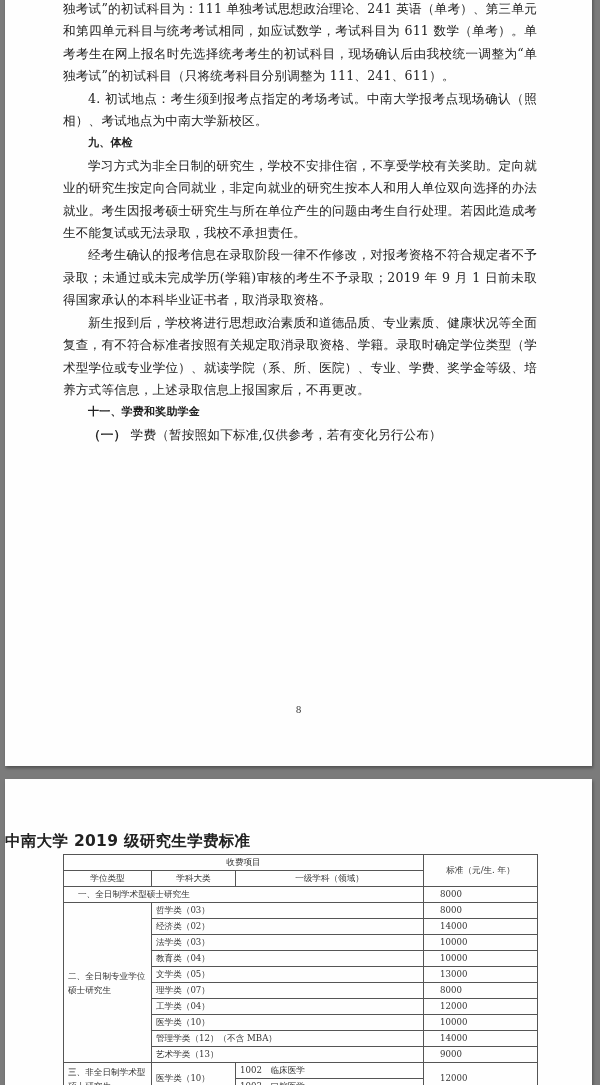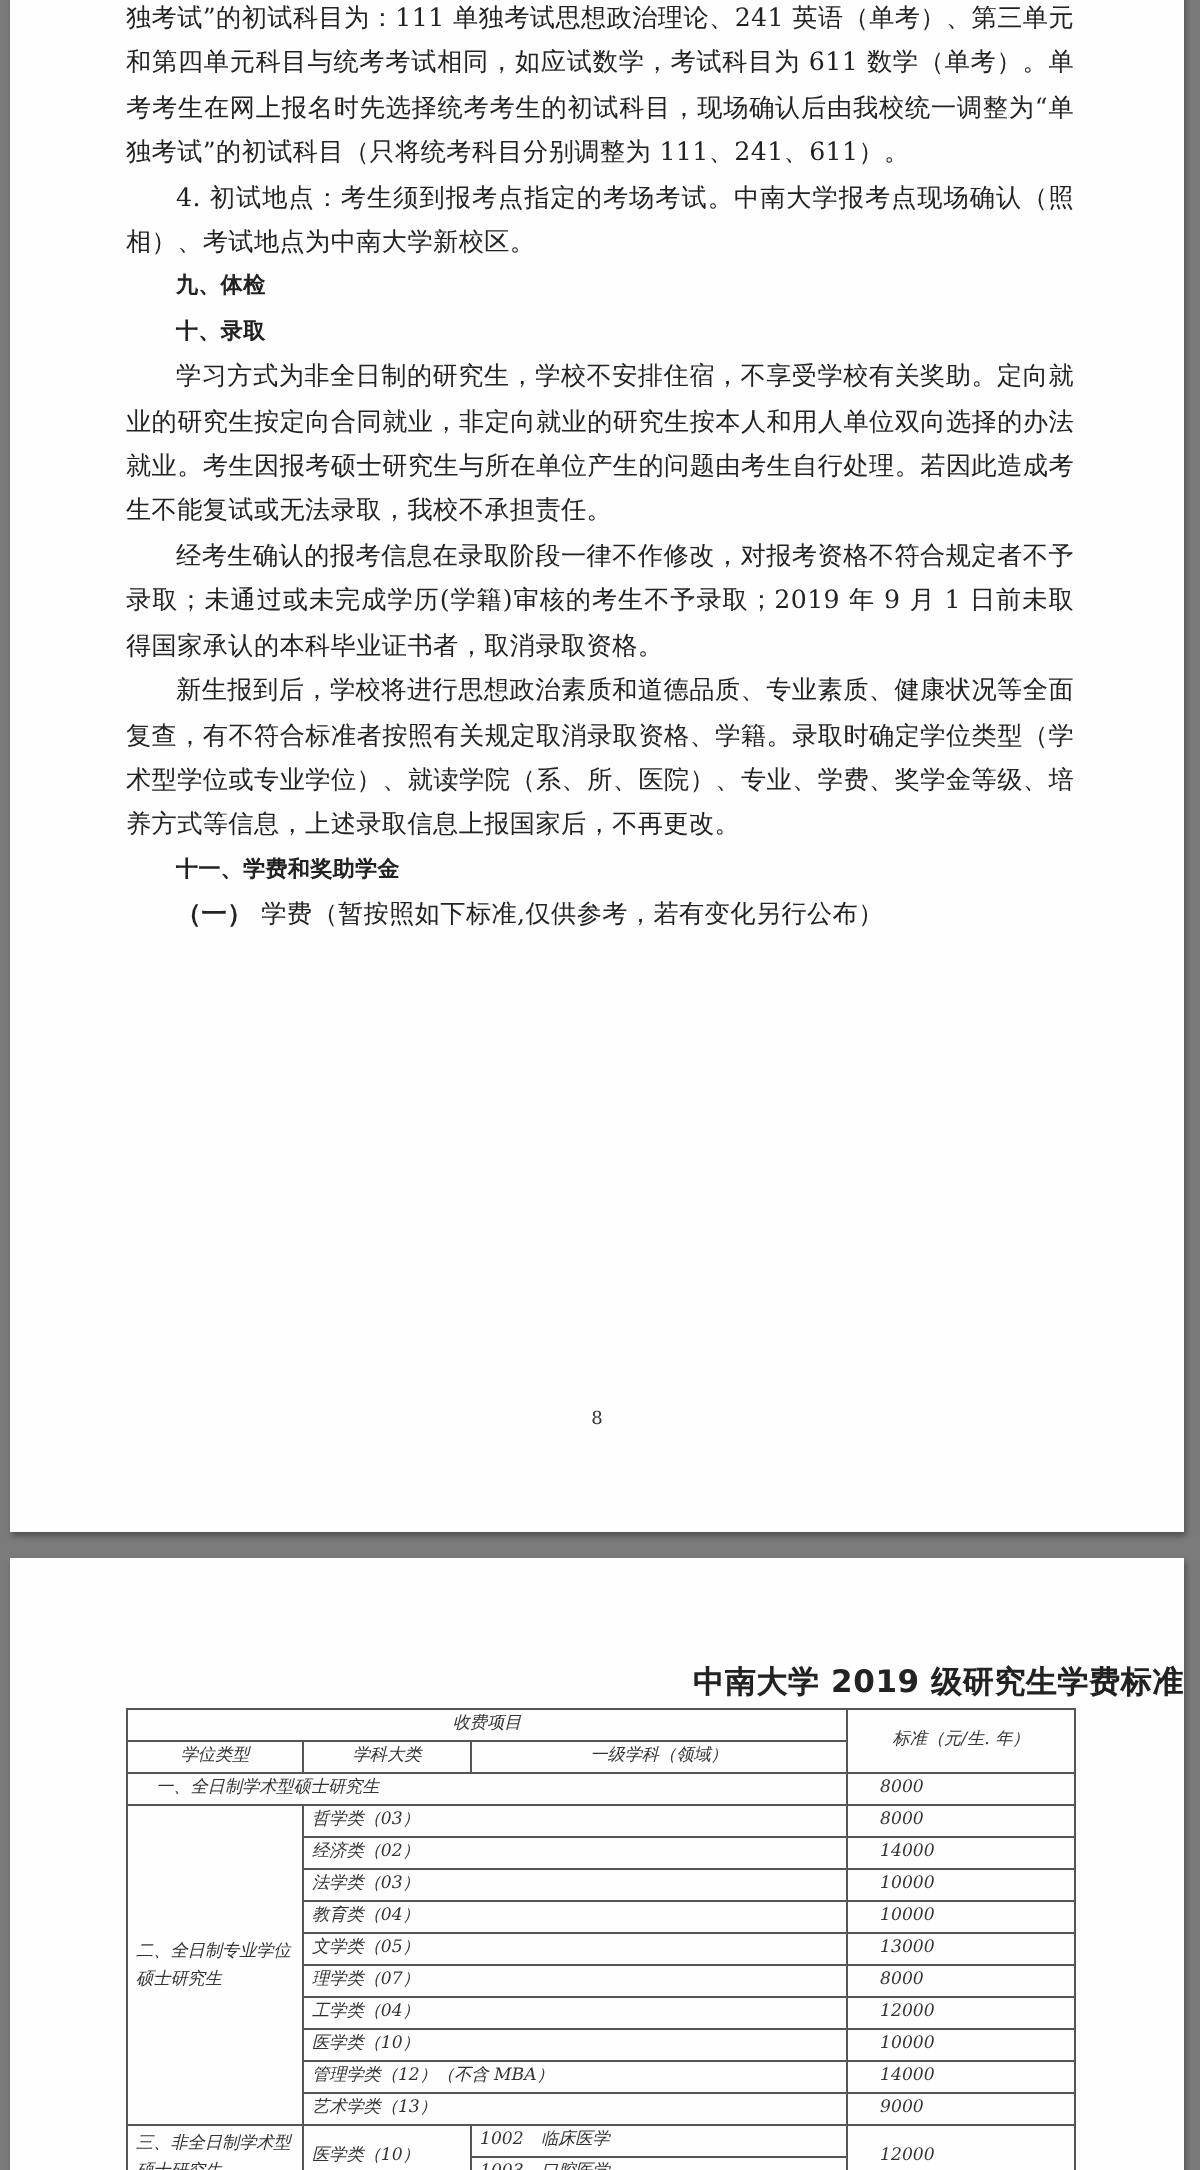--- a/index.html
+++ b/index.html
@@ -25,46 +25,45 @@
   .para { margin:0; text-indent:0; }
   .para.indent { text-indent:25px; }
   .heading { font-weight:bold; margin:0; padding-left:25px; font-family:"DejaVu Sans", sans-serif; font-size:11px; }
   .subheading { margin:0; padding-left:25px; }
   .subheading b { font-family:"DejaVu Sans", sans-serif; }
   .page-number {
     position:absolute; left:0; width:587px; text-align:center;
     top:715px; font-size:9px; color:#333;
   }
   .table-title {
-    position:absolute; left:0; width:587px; text-align:right;
+    position:absolute; left:0; width:587px; text-align:left;
     top:52px; font-size:15.5px; font-weight:bold;
     font-family:"DejaVu Sans", sans-serif; letter-spacing:0.3px;
   }
   table.fees {
     position:absolute; left:58px; top:75px; width:474px;
     border-collapse:collapse; font-size:8.6px; color:#333;
     table-layout:fixed;
   }
   table.fees td {
     border:1px solid #555; padding:0 4px; height:15px; line-height:15px;
-    white-space:nowrap; overflow:hidden; vertical-align:middle;font-style:italic;
+    white-space:nowrap; overflow:hidden; vertical-align:middle;
   }
   table.fees td.center { text-align:center; }
   table.fees td.std { padding-left:16px; }
   table.fees td.top { vertical-align:middle; line-height:14px; white-space:normal;margin-left:32px; }
 </style>
 </head>
 <body>
 
 <div class="page" id="page1">
   <div class="body-text">
     <p class="para">独考试”的初试科目为：111 单独考试思想政治理论、241 英语（单考）、第三单元和第四单元科目与统考考试相同，如应试数学，考试科目为 611 数学（单考）。单考考生在网上报名时先选择统考考生的初试科目，现场确认后由我校统一调整为“单独考试”的初试科目（只将统考科目分别调整为 111、241、611）。</p>
     <p class="para indent">4. 初试地点：考生须到报考点指定的考场考试。中南大学报考点现场确认（照相）、考试地点为中南大学新校区。</p>
     <p class="heading">九、体检</p>
-    <p class="heading">十、录取</p>
     <p class="para indent">学习方式为非全日制的研究生，学校不安排住宿，不享受学校有关奖助。定向就业的研究生按定向合同就业，非定向就业的研究生按本人和用人单位双向选择的办法就业。考生因报考硕士研究生与所在单位产生的问题由考生自行处理。若因此造成考生不能复试或无法录取，我校不承担责任。</p>
     <p class="para indent">经考生确认的报考信息在录取阶段一律不作修改，对报考资格不符合规定者不予录取；未通过或未完成学历(学籍)审核的考生不予录取；2019 年 9 月 1 日前未取得国家承认的本科毕业证书者，取消录取资格。</p>
     <p class="para indent">新生报到后，学校将进行思想政治素质和道德品质、专业素质、健康状况等全面复查，有不符合标准者按照有关规定取消录取资格、学籍。录取时确定学位类型（学术型学位或专业学位）、就读学院（系、所、医院）、专业、学费、奖学金等级、培养方式等信息，上述录取信息上报国家后，不再更改。</p>
     <p class="heading">十一、学费和奖助学金</p>
     <p class="subheading"><b>（一）</b> <span>学费（暂按照如下标准,仅供参考，若有变化另行公布）</span></p>
   </div>
   <div class="page-number">8</div>
 </div>
 
 <div class="page" id="page2">

